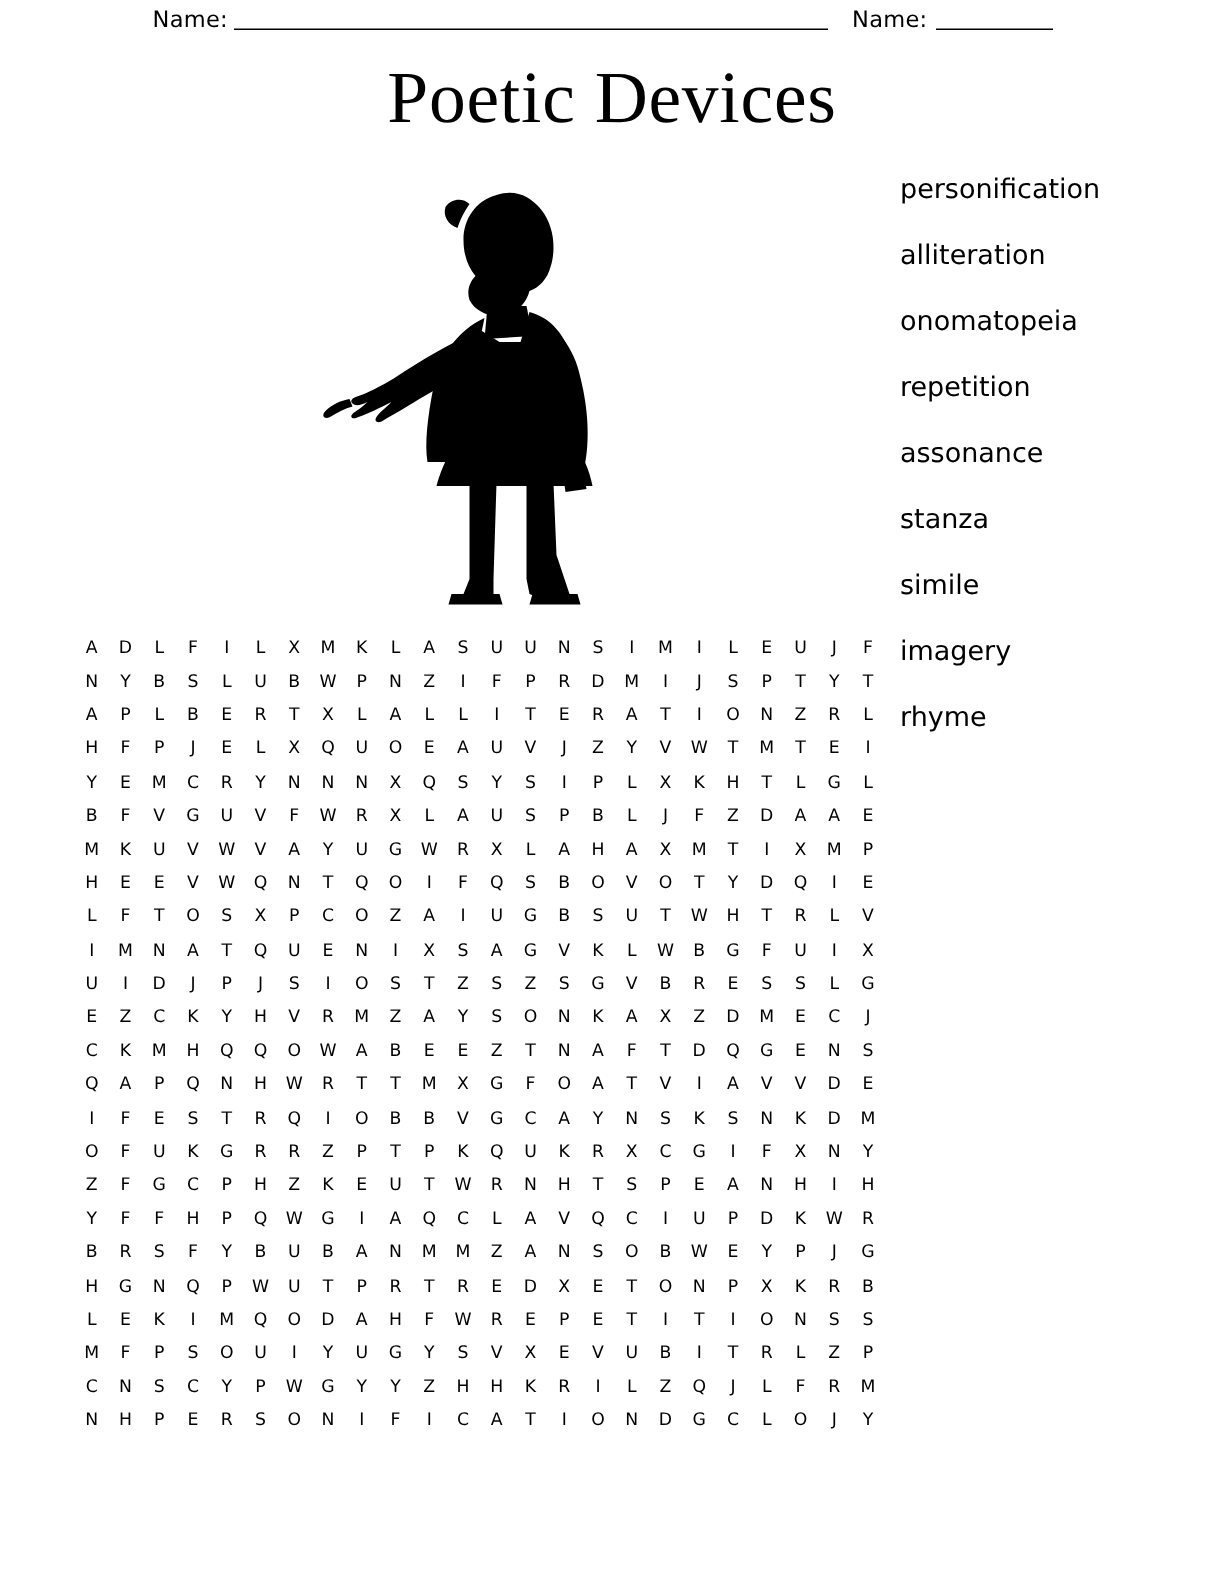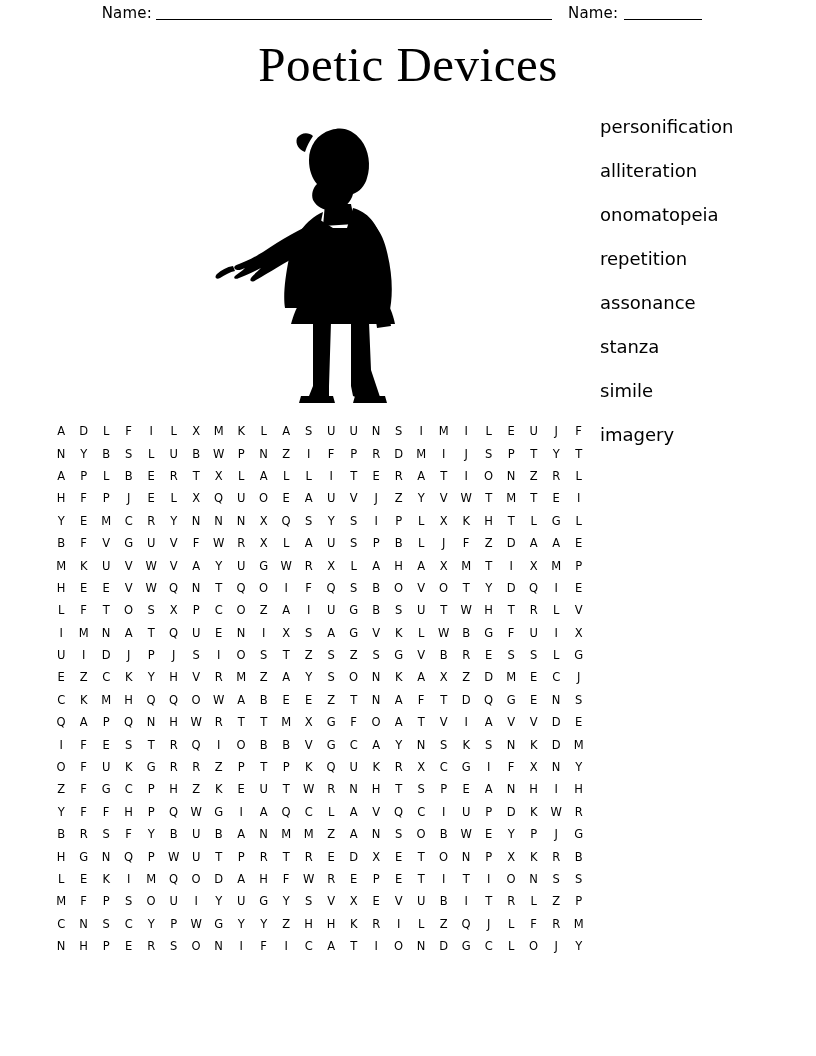--- a/index.html
+++ b/index.html
@@ -151,20 +151,21 @@
 
   <div class="wordlist">
     <div class="word">personification</div>
     <div class="word">alliteration</div>
     <div class="word">onomatopeia</div>
     <div class="word">repetition</div>
     <div class="word">assonance</div>
     <div class="word">stanza</div>
     <div class="word">simile</div>
     <div class="word">imagery</div>
+    <div class="word">rhyme</div>
   </div>
 
   <div class="grid" id="puzzle-grid">
       <div class="grid-row">
         <div class="grid-cell">A</div>
         <div class="grid-cell">D</div>
         <div class="grid-cell">L</div>
         <div class="grid-cell">F</div>
         <div class="grid-cell">I</div>
         <div class="grid-cell">L</div>

